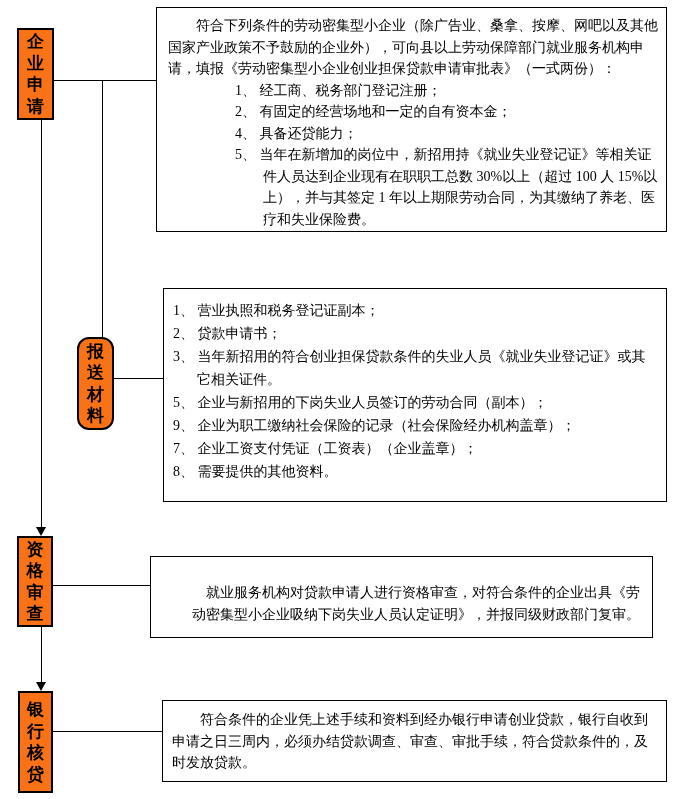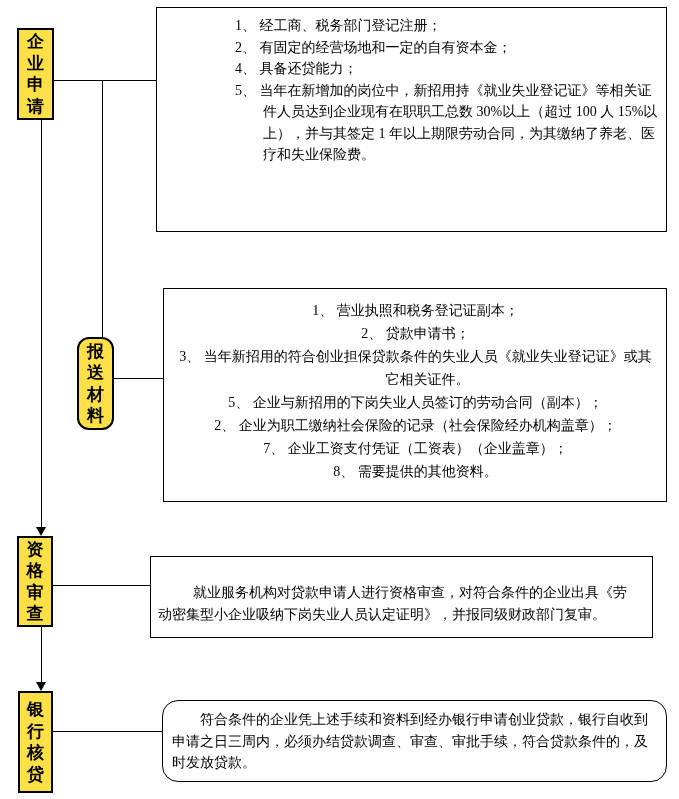--- a/index.html
+++ b/index.html
@@ -10,21 +10,21 @@
     background: #ffffff;
     color: #000000;
     font-family: "Liberation Serif", serif;
     overflow: hidden;
   }
   
   .stage {
     position: absolute;
     box-sizing: border-box;
     border: 2px solid #000000;
-    background: #fde047;
+    background: #f97316;
     display: flex;
     align-items: center;
     justify-content: center;
   }
   .stage .vtext {
     width: 18px;
     font-size: 17px;
     font-weight: bold;
     line-height: 21.5px;
     text-align: center;
@@ -35,26 +35,26 @@
     position: absolute;
     box-sizing: border-box;
     border: 1px solid #000000;
     background: #ffffff;
     font-size: 14px;
     line-height: 21.5px;
     overflow: hidden;
   }
   .cbox .body { position: relative; }
   .indent2 { text-indent: 2em; }
-  .indent25 { text-indent: 2.5em; }
+  .indent25 { text-indent: 2.5em; text-align: right; }
   #box-conditions .body { padding: 7px 6px 0 11px; }
   #box-conditions .list { margin-left: 27px; }
   #box-conditions .li { padding-left: 28px; text-indent: -28px; margin-left: 40px; }
   #box-materials .body { padding: 10px 8px 0 9px; line-height: 23px; }
-  #box-materials .li { padding-left: 24px; text-indent: -24px; text-align: center; }
+  #box-materials .li { padding-left: 24px; text-indent: -24px; }
   #box-review .body { padding: 25px 12px 0 7px; }
   #box-bank .body { padding: 8px 10px 0 9px; }
   
   .hline { position: absolute; height: 1px; background: #000000; }
   .vline { position: absolute; width: 1px; background: #000000; }
   .arrowhead {
     position: absolute;
     width: 0; height: 0;
     border-left: 5px solid transparent;
     border-right: 5px solid transparent;
@@ -77,46 +77,47 @@
   <div class="stage" style="left:18px; top:691px; width:35px; height:102px;">
     <span class="vtext">银行核贷</span>
   </div>
 
   <div class="stage" style="left:17px; top:536px; width:36px; height:91px;">
     <span class="vtext">资格审查</span>
   </div>
 
   <div class="cbox" id="box-conditions" style="left:156px; top:7px; width:511px; height:225px;">
     <div class="body">
+      <div class="indent2">符合下列条件的劳动密集型小企业（除广告业、桑拿、按摩、网吧以及其他国家产业政策不予鼓励的企业外），可向县以上劳动保障部门就业服务机构申请，填报《劳动密集型小企业创业担保贷款申请审批表》（一式两份）：</div>
       <div class="list">
         <div class="li">1、 经工商、税务部门登记注册；</div>
         <div class="li">2、 有固定的经营场地和一定的自有资本金；</div>
         <div class="li">4、 具备还贷能力；</div>
         <div class="li">5、 当年在新增加的岗位中，新招用持《就业失业登记证》等相关证件人员达到企业现有在职职工总数 30%以上（超过 100 人 15%以上），并与其签定 1 年以上期限劳动合同，为其缴纳了养老、医疗和失业保险费。</div>
       </div>
     </div>
   </div>
 
   <div class="cbox" id="box-materials" style="left:163px; top:288px; width:504px; height:214px;">
     <div class="body">
       <div class="li">1、 营业执照和税务登记证副本；</div>
       <div class="li">2、 贷款申请书；</div>
       <div class="li">3、 当年新招用的符合创业担保贷款条件的失业人员《就业失业登记证》或其它相关证件。</div>
       <div class="li">5、 企业与新招用的下岗失业人员签订的劳动合同（副本）；</div>
-      <div class="li">2、 企业为职工缴纳社会保险的记录（社会保险经办机构盖章）；</div>
+      <div class="li">9、 企业为职工缴纳社会保险的记录（社会保险经办机构盖章）；</div>
       <div class="li">7、 企业工资支付凭证（工资表）（企业盖章）；</div>
       <div class="li">8、 需要提供的其他资料。</div>
     </div>
   </div>
 
   <div class="cbox" id="box-review" style="left:150px; top:556px; width:503px; height:82px;">
     <div class="body indent25">就业服务机构对贷款申请人进行资格审查，对符合条件的企业出具《劳动密集型小企业吸纳下岗失业人员认定证明》，并报同级财政部门复审。</div>
   </div>
 
-  <div class="cbox" id="box-bank" style="left:162px; top:700px; width:505px; height:82px;border-radius:16px;">
+  <div class="cbox" id="box-bank" style="left:162px; top:700px; width:505px; height:82px;">
     <div class="body indent2">符合条件的企业凭上述手续和资料到经办银行申请创业贷款，银行自收到申请之日三周内，必须办结贷款调查、审查、审批手续，符合贷款条件的，及时发放贷款。</div>
   </div>
 
   <div class="hline" style="left:54px; top:80px; width:102px;"></div>
   <div class="vline" style="left:102px; top:80px; height:257px;"></div>
 
   <div class="vline" style="left:41px; top:120px; height:408px;"></div>
   <div class="arrowhead" style="left:36px; top:527px;"></div>
 
   <div class="hline" style="left:114px; top:378px; width:49px;"></div>

